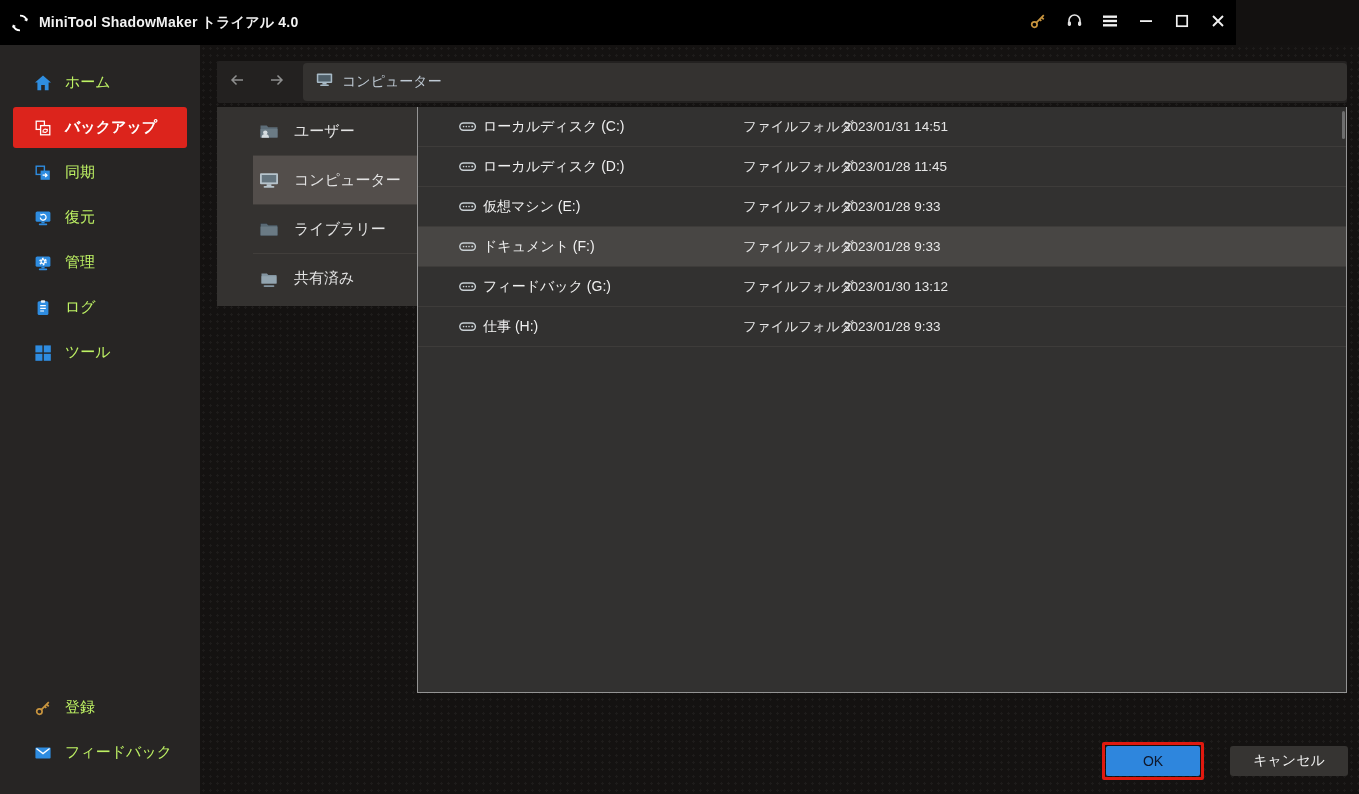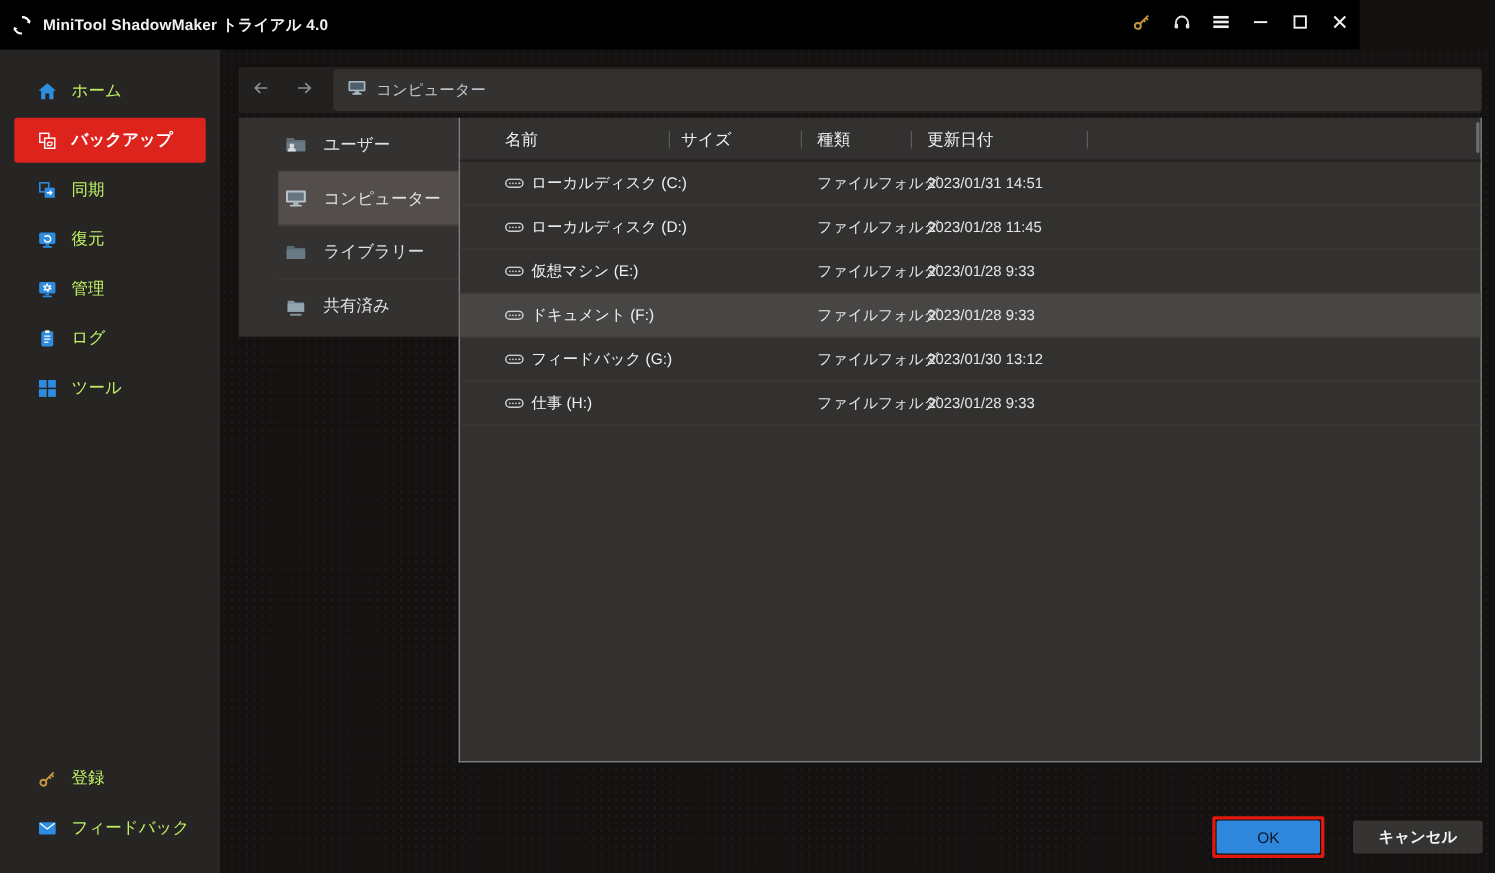--- a/index.html
+++ b/index.html
@@ -70,21 +70,21 @@
   .drow.highlighted { background:#484644; }
   .scroll-thumb { position:absolute; right:1px; top:4px; width:3px; height:28px; background:#6e6e6e; border-radius:2px; }
 
   
   .ok-annotation { position:absolute; left:902px; top:697px; border:3px solid #e0190f; padding:1px; border-radius:2px; }
   .btn-ok { width:94px; height:30px; background:#2e86dd; color:#0f172a; font-size:14px;
     border:none; border-radius:2px; display:flex; align-items:center; justify-content:center; cursor:pointer;
     font-family:inherit; }
   .btn-cancel { position:absolute; left:1030px; top:701px; width:118px; height:30px; background:#363432;
     color:#f2f2f2; font-size:14px; border:none; border-radius:3px; display:flex; align-items:center;
-    justify-content:center; cursor:pointer; font-family:inherit;font-weight:bold; }
+    justify-content:center; cursor:pointer; font-family:inherit; }
 </style>
 </head>
 <body>
 
 <div class="app">
 
   <div class="titlebar">
     <span class="logo">
       <svg width="22" height="22" viewBox="0 0 22 22" fill="none">
         <path d="M11 3.6 a7.4 7.4 0 0 1 6.9 4.7" stroke="#ffffff" stroke-width="1.9" fill="none"></path>
@@ -327,27 +327,20 @@
             <path d="M2.5 14.5 v-10 h5.4 l1.4 1.6 h8.2 v8.4 z" fill="#8294a0"></path>
             <rect x="2.5" y="7.2" width="15" height="7.3" fill="#93a5b0"></rect>
             <rect x="4.6" y="16.2" width="10.8" height="1.8" rx="0.9" fill="#8294a0"></rect>
           </svg>
         </span>
         <span class="clabel">共有済み</span>
       </div>
     </div>
 
     <div class="file-panel">
-      <div class="frow fheader">
-        <div class="hcell c-name">名前</div>
-        <div class="hcell c-size sep">サイズ</div>
-        <div class="hcell c-type sep">種類</div>
-        <div class="hcell c-date sep">更新日付</div>
-        <div class="hcell sep"></div>
-      </div>
 
       <div class="frow drow">
         <div class="name-cell">
           <svg width="18" height="10" viewBox="0 0 18 10">
             <rect x="0.8" y="1" width="15.6" height="7.2" rx="3.6" fill="none" stroke="#c9d0d4" stroke-width="1.4"></rect>
             <circle cx="4.6" cy="4.6" r="0.8" fill="#c9d0d4"></circle>
               <circle cx="7.3" cy="4.6" r="0.8" fill="#c9d0d4"></circle>
             <circle cx="10" cy="4.6" r="0.8" fill="#c9d0d4"></circle>
               <circle cx="13.2" cy="4.6" r="1" fill="#c9d0d4"></circle>
           </svg>

